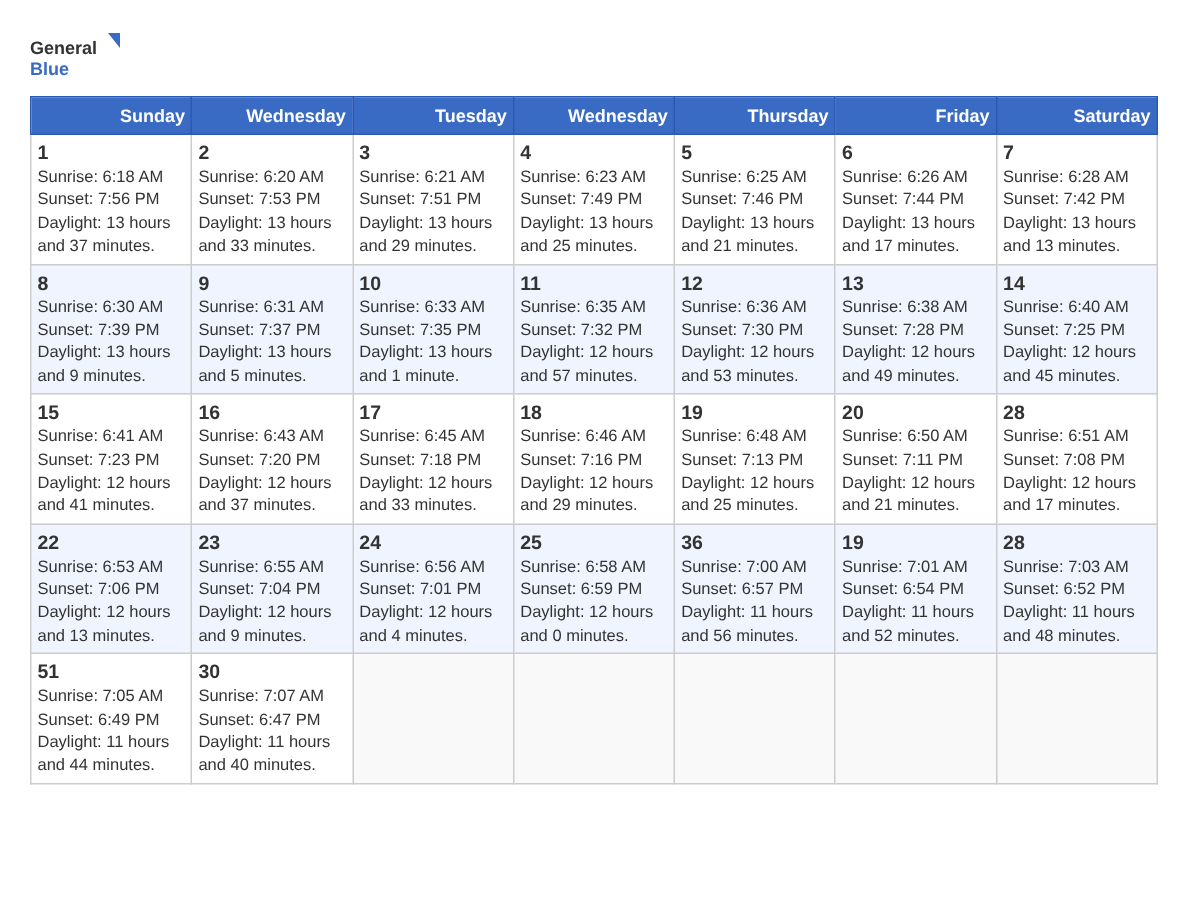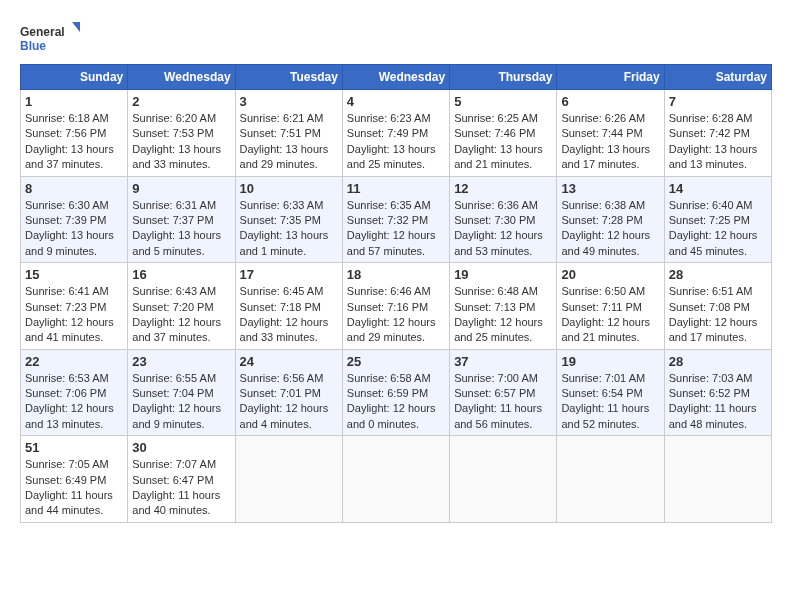--- a/index.html
+++ b/index.html
@@ -139,21 +139,21 @@
           <td><span class="day-number">18</span><span class="day-info">Sunrise: 6:46 AM<br>Sunset: 7:16 PM<br>Daylight: 12 hours<br>and 29 minutes.</span></td>
           <td><span class="day-number">19</span><span class="day-info">Sunrise: 6:48 AM<br>Sunset: 7:13 PM<br>Daylight: 12 hours<br>and 25 minutes.</span></td>
           <td><span class="day-number">20</span><span class="day-info">Sunrise: 6:50 AM<br>Sunset: 7:11 PM<br>Daylight: 12 hours<br>and 21 minutes.</span></td>
           <td><span class="day-number">28</span><span class="day-info">Sunrise: 6:51 AM<br>Sunset: 7:08 PM<br>Daylight: 12 hours<br>and 17 minutes.</span></td>
         </tr>
         <tr>
           <td><span class="day-number">22</span><span class="day-info">Sunrise: 6:53 AM<br>Sunset: 7:06 PM<br>Daylight: 12 hours<br>and 13 minutes.</span></td>
           <td><span class="day-number">23</span><span class="day-info">Sunrise: 6:55 AM<br>Sunset: 7:04 PM<br>Daylight: 12 hours<br>and 9 minutes.</span></td>
           <td><span class="day-number">24</span><span class="day-info">Sunrise: 6:56 AM<br>Sunset: 7:01 PM<br>Daylight: 12 hours<br>and 4 minutes.</span></td>
           <td><span class="day-number">25</span><span class="day-info">Sunrise: 6:58 AM<br>Sunset: 6:59 PM<br>Daylight: 12 hours<br>and 0 minutes.</span></td>
-          <td><span class="day-number">37</span><span class="day-info">Sunrise: 7:00 AM<br>Sunset: 6:57 PM<br>Daylight: 11 hours<br>and 56 minutes.</span></td>
+          <td><span class="day-number">36</span><span class="day-info">Sunrise: 7:00 AM<br>Sunset: 6:57 PM<br>Daylight: 11 hours<br>and 56 minutes.</span></td>
           <td><span class="day-number">19</span><span class="day-info">Sunrise: 7:01 AM<br>Sunset: 6:54 PM<br>Daylight: 11 hours<br>and 52 minutes.</span></td>
           <td><span class="day-number">28</span><span class="day-info">Sunrise: 7:03 AM<br>Sunset: 6:52 PM<br>Daylight: 11 hours<br>and 48 minutes.</span></td>
         </tr>
         <tr>
           <td><span class="day-number">51</span><span class="day-info">Sunrise: 7:05 AM<br>Sunset: 6:49 PM<br>Daylight: 11 hours<br>and 44 minutes.</span></td>
           <td><span class="day-number">30</span><span class="day-info">Sunrise: 7:07 AM<br>Sunset: 6:47 PM<br>Daylight: 11 hours<br>and 40 minutes.</span></td>
           <td class="empty-cell"></td>
           <td class="empty-cell"></td>
           <td class="empty-cell"></td>
           <td class="empty-cell"></td>

